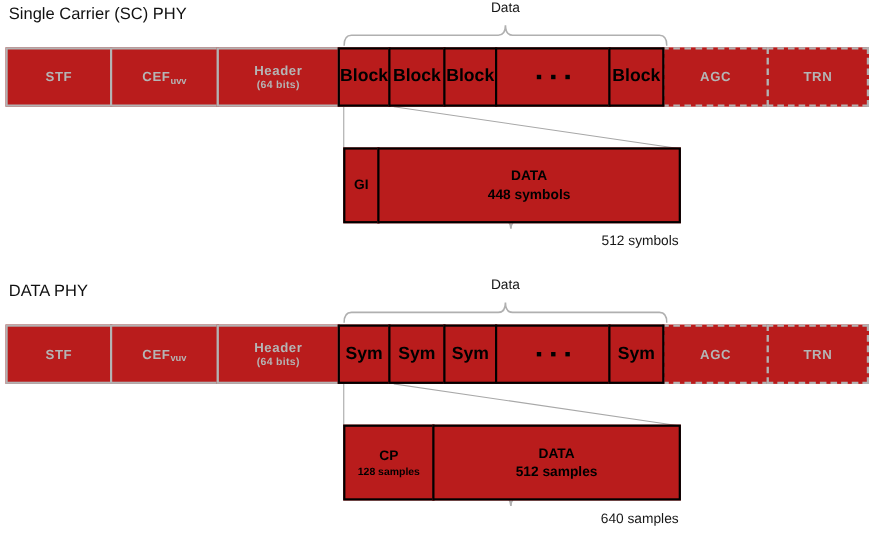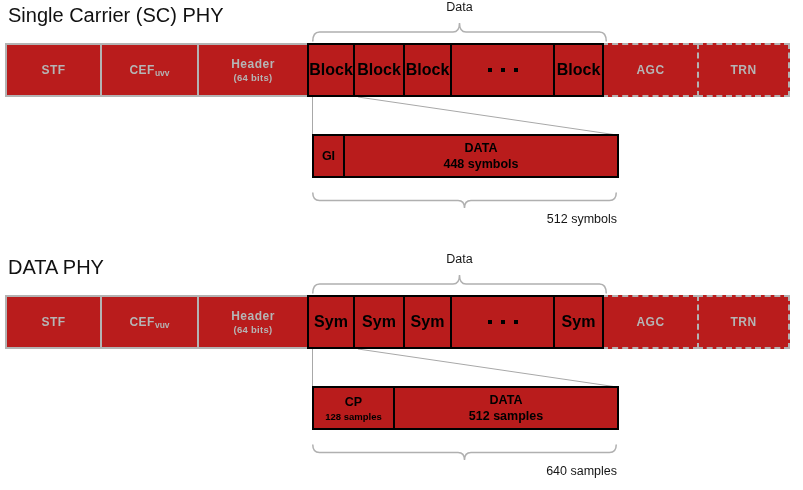--- a/index.html
+++ b/index.html
@@ -7,31 +7,31 @@
     --gray-text:#b5b5b5;
     --line:#a8a8a8;
     --ink:#000000;
   }
   html,body{margin:0;padding:0;background:#ffffff;}
   #canvas{
     position:relative;width:803px;height:490px;background:#ffffff;overflow:hidden;
     font-family:"Liberation Sans","DejaVu Sans",sans-serif;color:var(--ink);
   }
   .section{position:absolute;left:0;width:803px;height:240px;}
-  .section-title{position:absolute;left:8px;top:4px;font-size:20px;color:#111;white-space:nowrap;}
+  .section-title{position:absolute;left:8px;top:4px;font-size:15px;color:#111;white-space:nowrap;}
 
   .brace-label{position:absolute;left:312px;top:0;width:295px;text-align:center;font-size:12.5px;color:#161616;}
   .total-label{position:absolute;left:312px;top:212px;width:305px;text-align:right;font-size:12.5px;color:#161616;}
 
   .overbrace{position:absolute;left:312px;top:21px;}
   .underbrace{position:absolute;left:312px;top:192px;}
   .connectors{position:absolute;left:311px;top:97px;}
 
   .row{position:absolute;left:5px;top:43px;display:flex;height:54px;}
-  .xrow{position:absolute;left:312px;top:134px;display:flex;height:44px;}
+  .xrow{position:absolute;left:312px;top:134px;display:flex;height:69px;}
   .cell{
     box-sizing:border-box;flex:0 0 auto;height:100%;position:relative;
     display:flex;flex-direction:column;align-items:center;justify-content:center;
     background:#b91c1c;
   }
   .cell + .cell{margin-left:-2px;}
   .gray-solid{border:2px solid var(--gray);z-index:1;}
   .gray-dash{border:2px dashed var(--gray);z-index:1;}
   .black-solid{border:2px solid var(--ink);z-index:2;}
 

